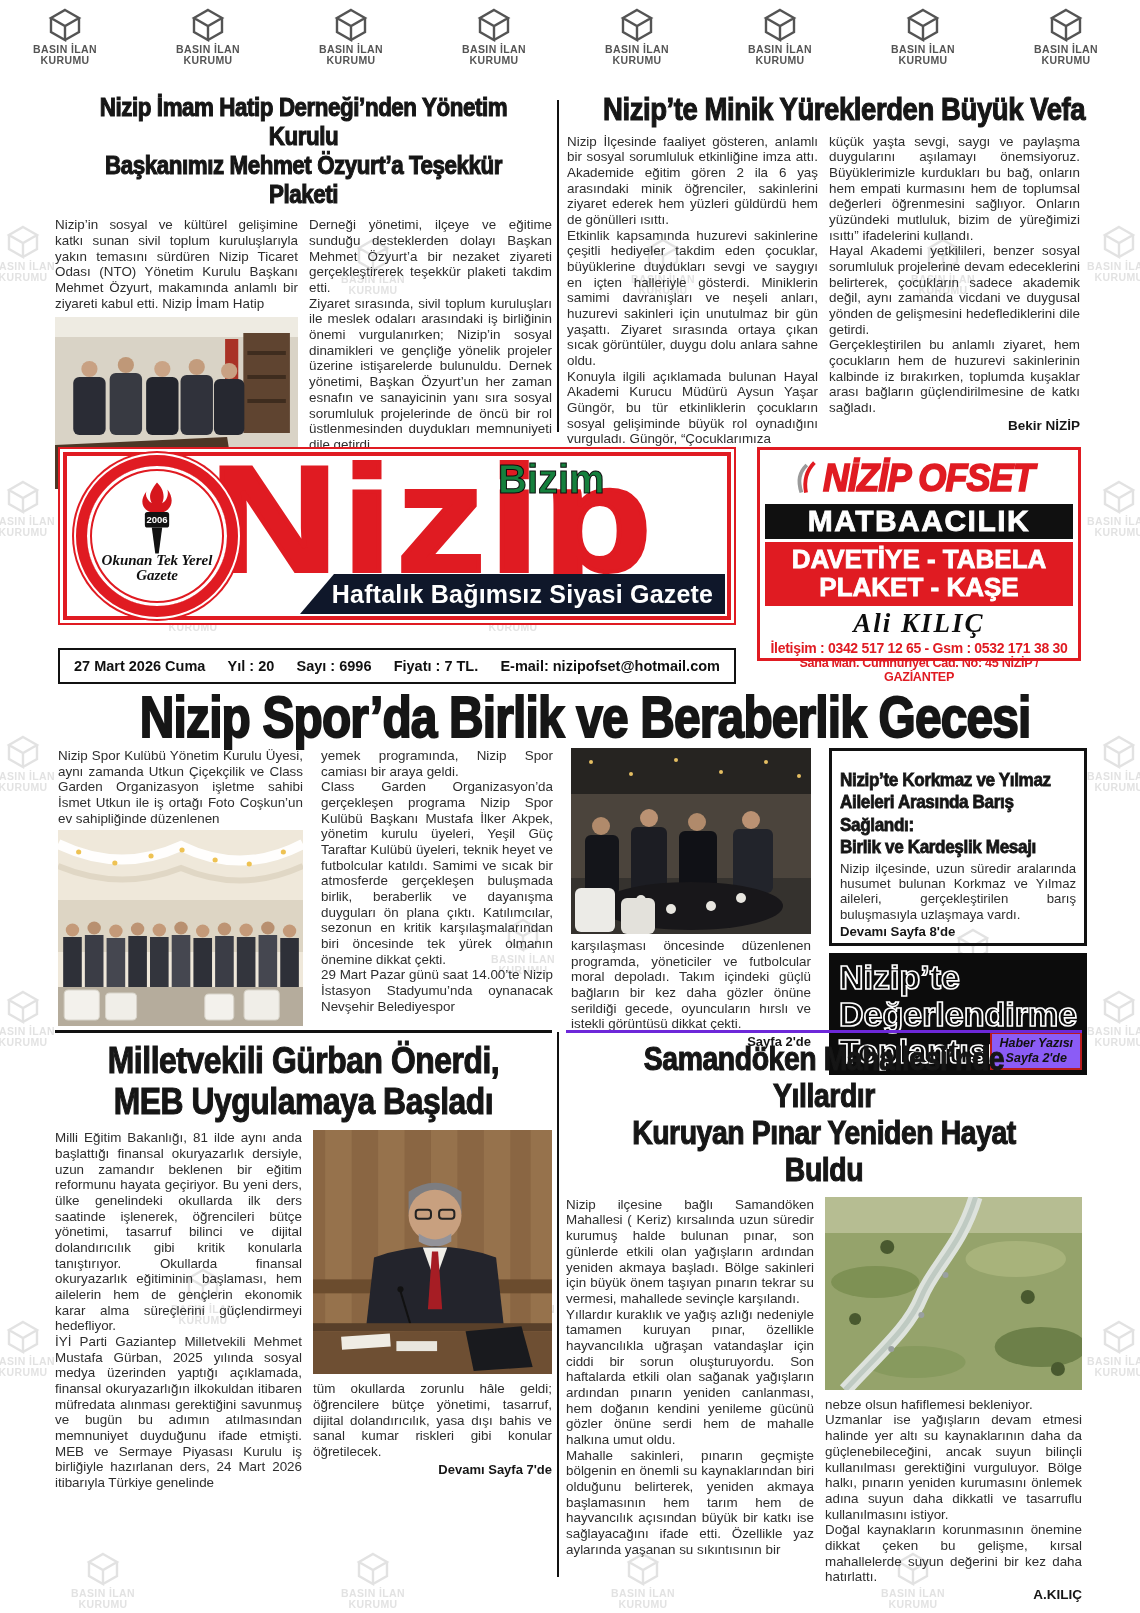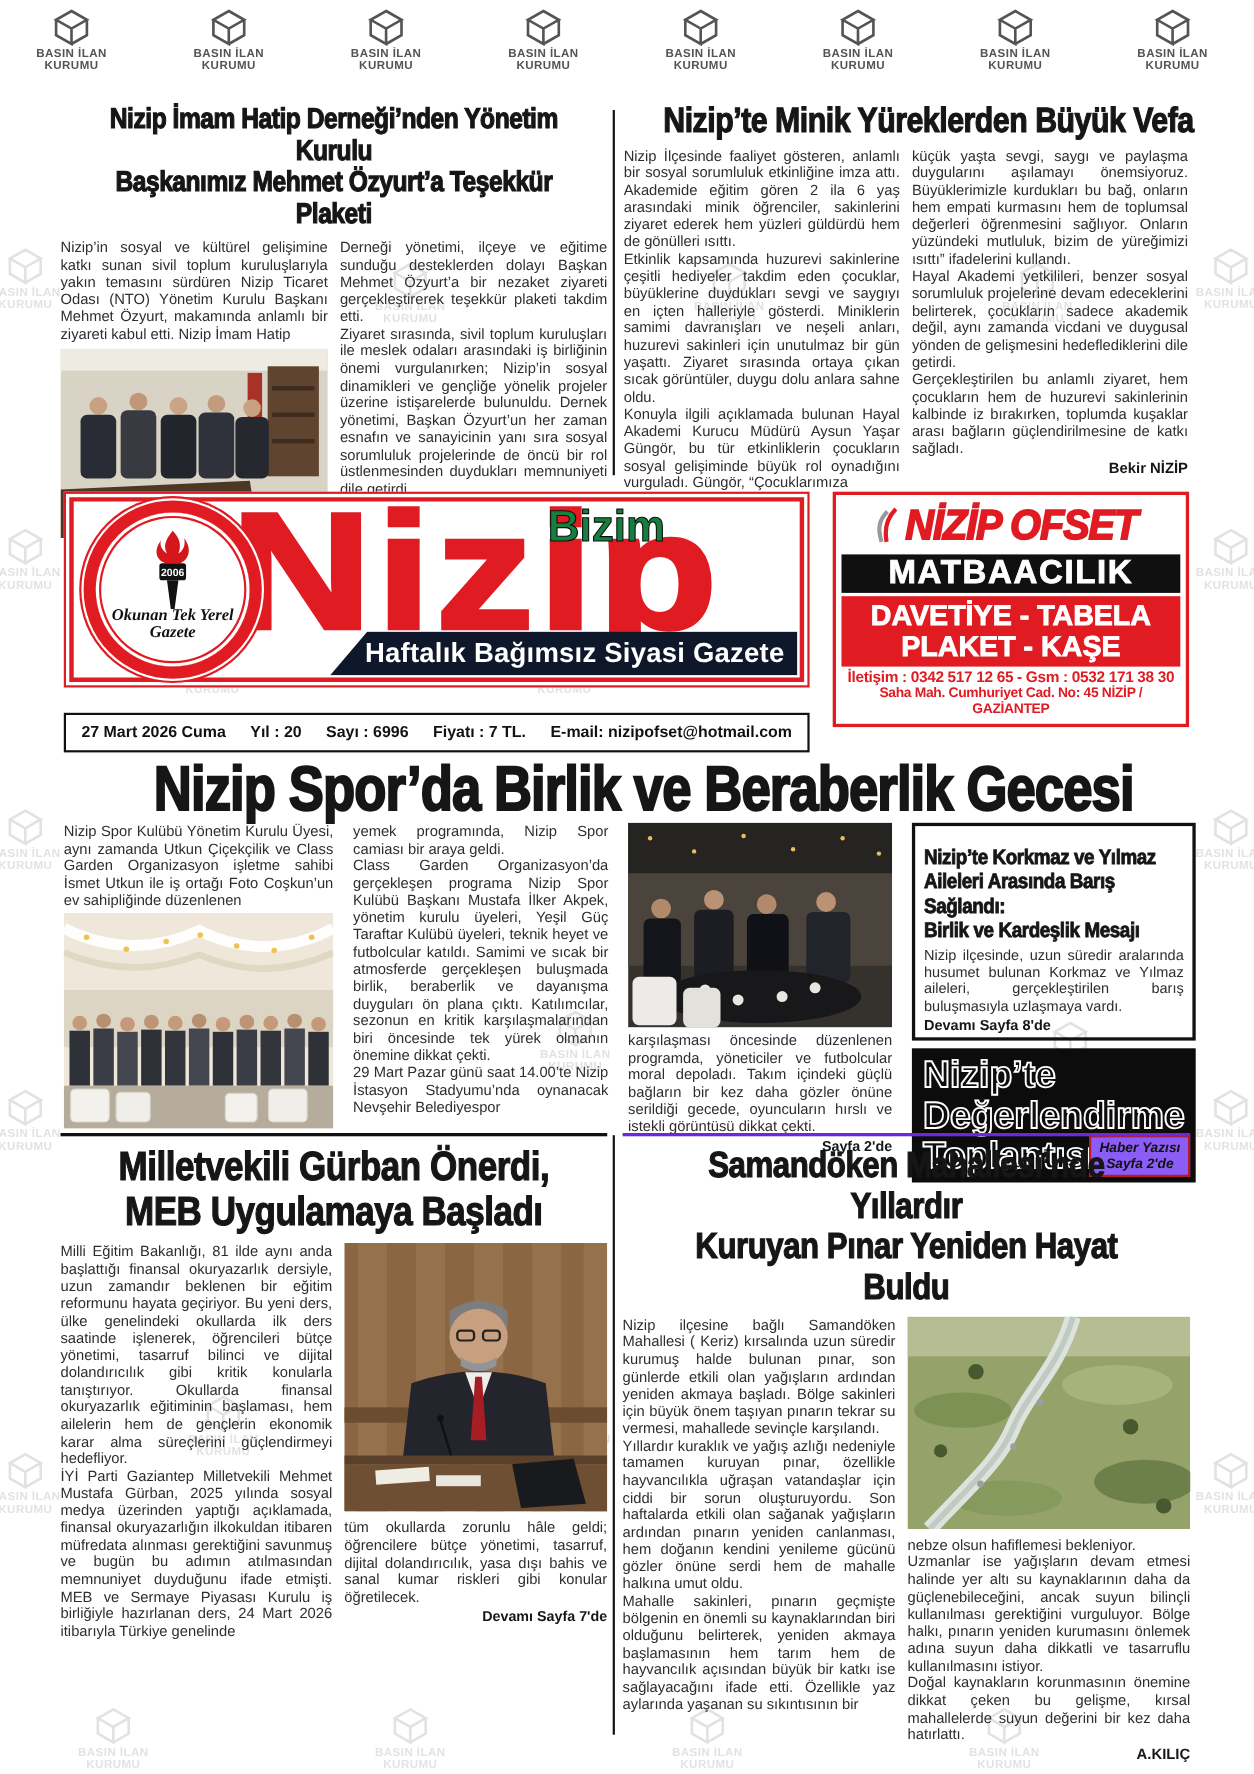--- a/index.html
+++ b/index.html
@@ -426,20 +426,21 @@
     <div class="ad-logo-row">
       <svg viewBox="0 0 34 46" style="width:26px;height:42px;margin-right:4px;">
         <path d="M18 6 C8 16 6 26 11 42" stroke="#9a9a9a" stroke-width="5" fill="none"></path>
         <path d="M28 3 C18 13 14 26 17 42" stroke="#e01b22" stroke-width="5" fill="none"></path>
       </svg>
       <span class="ad-brand">NİZİP OFSET</span>
     </div>
     <div class="ad-black">MATBAACILIK</div>
     <div class="ad-red">DAVETİYE - TABELA
 PLAKET - KAŞE</div>
+    <div class="ad-owner">Ali KILIÇ</div>
     <div class="ad-contact">İletişim : 0342 517 12 65 - Gsm : 0532 171 38 30</div>
     <div class="ad-address">Saha Mah. Cumhuriyet Cad. No: 45  NİZİP / GAZİANTEP</div>
   </section>
 
   <section class="layer datebar">
     <span>27 Mart 2026 Cuma</span>
     <span>Yıl : 20</span>
     <span>Sayı : 6996</span>
     <span>Fiyatı : 7 TL.</span>
     <span>E-mail: nizipofset@hotmail.com</span>

